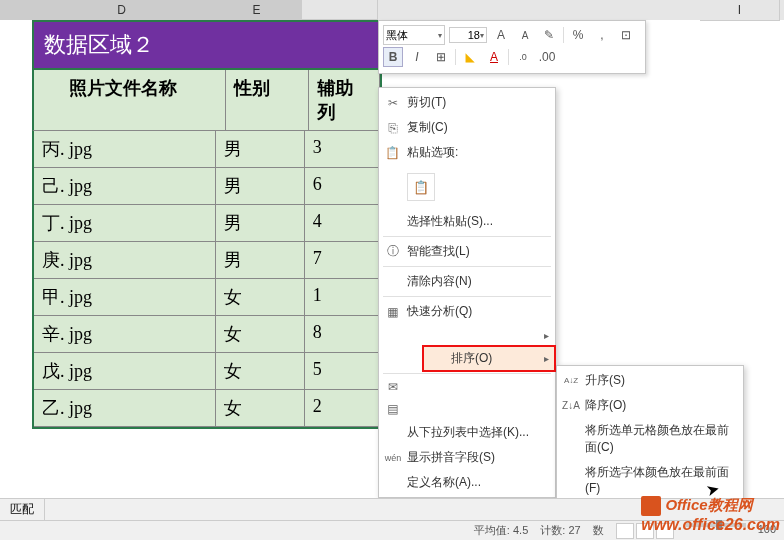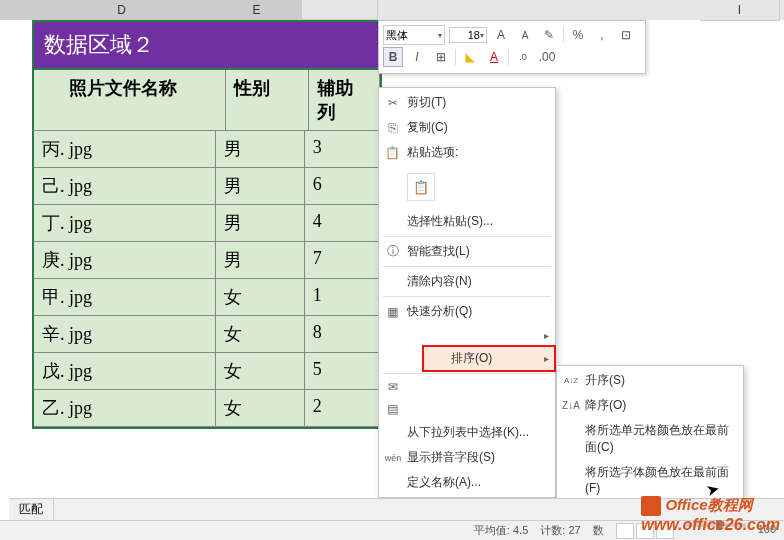--- a/index.html
+++ b/index.html
@@ -44,21 +44,21 @@
 .ctx-sep { height: 1px; background: #e0e0e0; margin: 2px 4px; }
 .ctx-item.hl { background: #fdeada; margin-left: 44px; }
 .ctx-item.red-box { outline: 2px solid #e11; outline-offset: -1px; }
 .paste-options { padding: 4px 8px 4px 28px; }
 .paste-icon { width: 28px; height: 28px; border: 1px solid #ddd; display: flex; align-items: center; justify-content: center; margin: 4px 0; }
 
 
 .sub-menu { position: absolute; top: 365px; left: 556px; width: 188px; background: #fff; border: 1px solid #c6c6c6; box-shadow: 2px 2px 6px rgba(0,0,0,0.2); padding: 2px 0; }
 
 
-.sheet-tabs { position: absolute; bottom: 20px; left: 9px; right: 0; height: 22px; background: #f0f0f0; border-top: 1px solid #ccc; display: flex; align-items: center; }
+.sheet-tabs { position: absolute; bottom: 20px; left: 0; right: 0; height: 22px; background: #f0f0f0; border-top: 1px solid #ccc; display: flex; align-items: center; }
 .sheet-tab { padding: 2px 10px; border-right: 1px solid #ccc; font-size: 12px; }
 
 
 .status-bar { position: absolute; bottom: 0; left: 0; right: 0; height: 20px; background: #f0f0f0; border-top: 1px solid #ccc; display: flex; align-items: center; padding: 0 8px; font-size: 11px; color: #555; gap: 16px; }
 .status-right { margin-left: auto; display: flex; gap: 12px; }
 .view-btns { display: flex; gap: 2px; }
 .view-btn { width: 18px; height: 16px; border: 1px solid #ccc; background: #fff; }
 
 
 .watermark { position: absolute; bottom: 6px; right: 4px; font-size: 15px; font-weight: bold; color: #d9531e; font-style: italic; }

